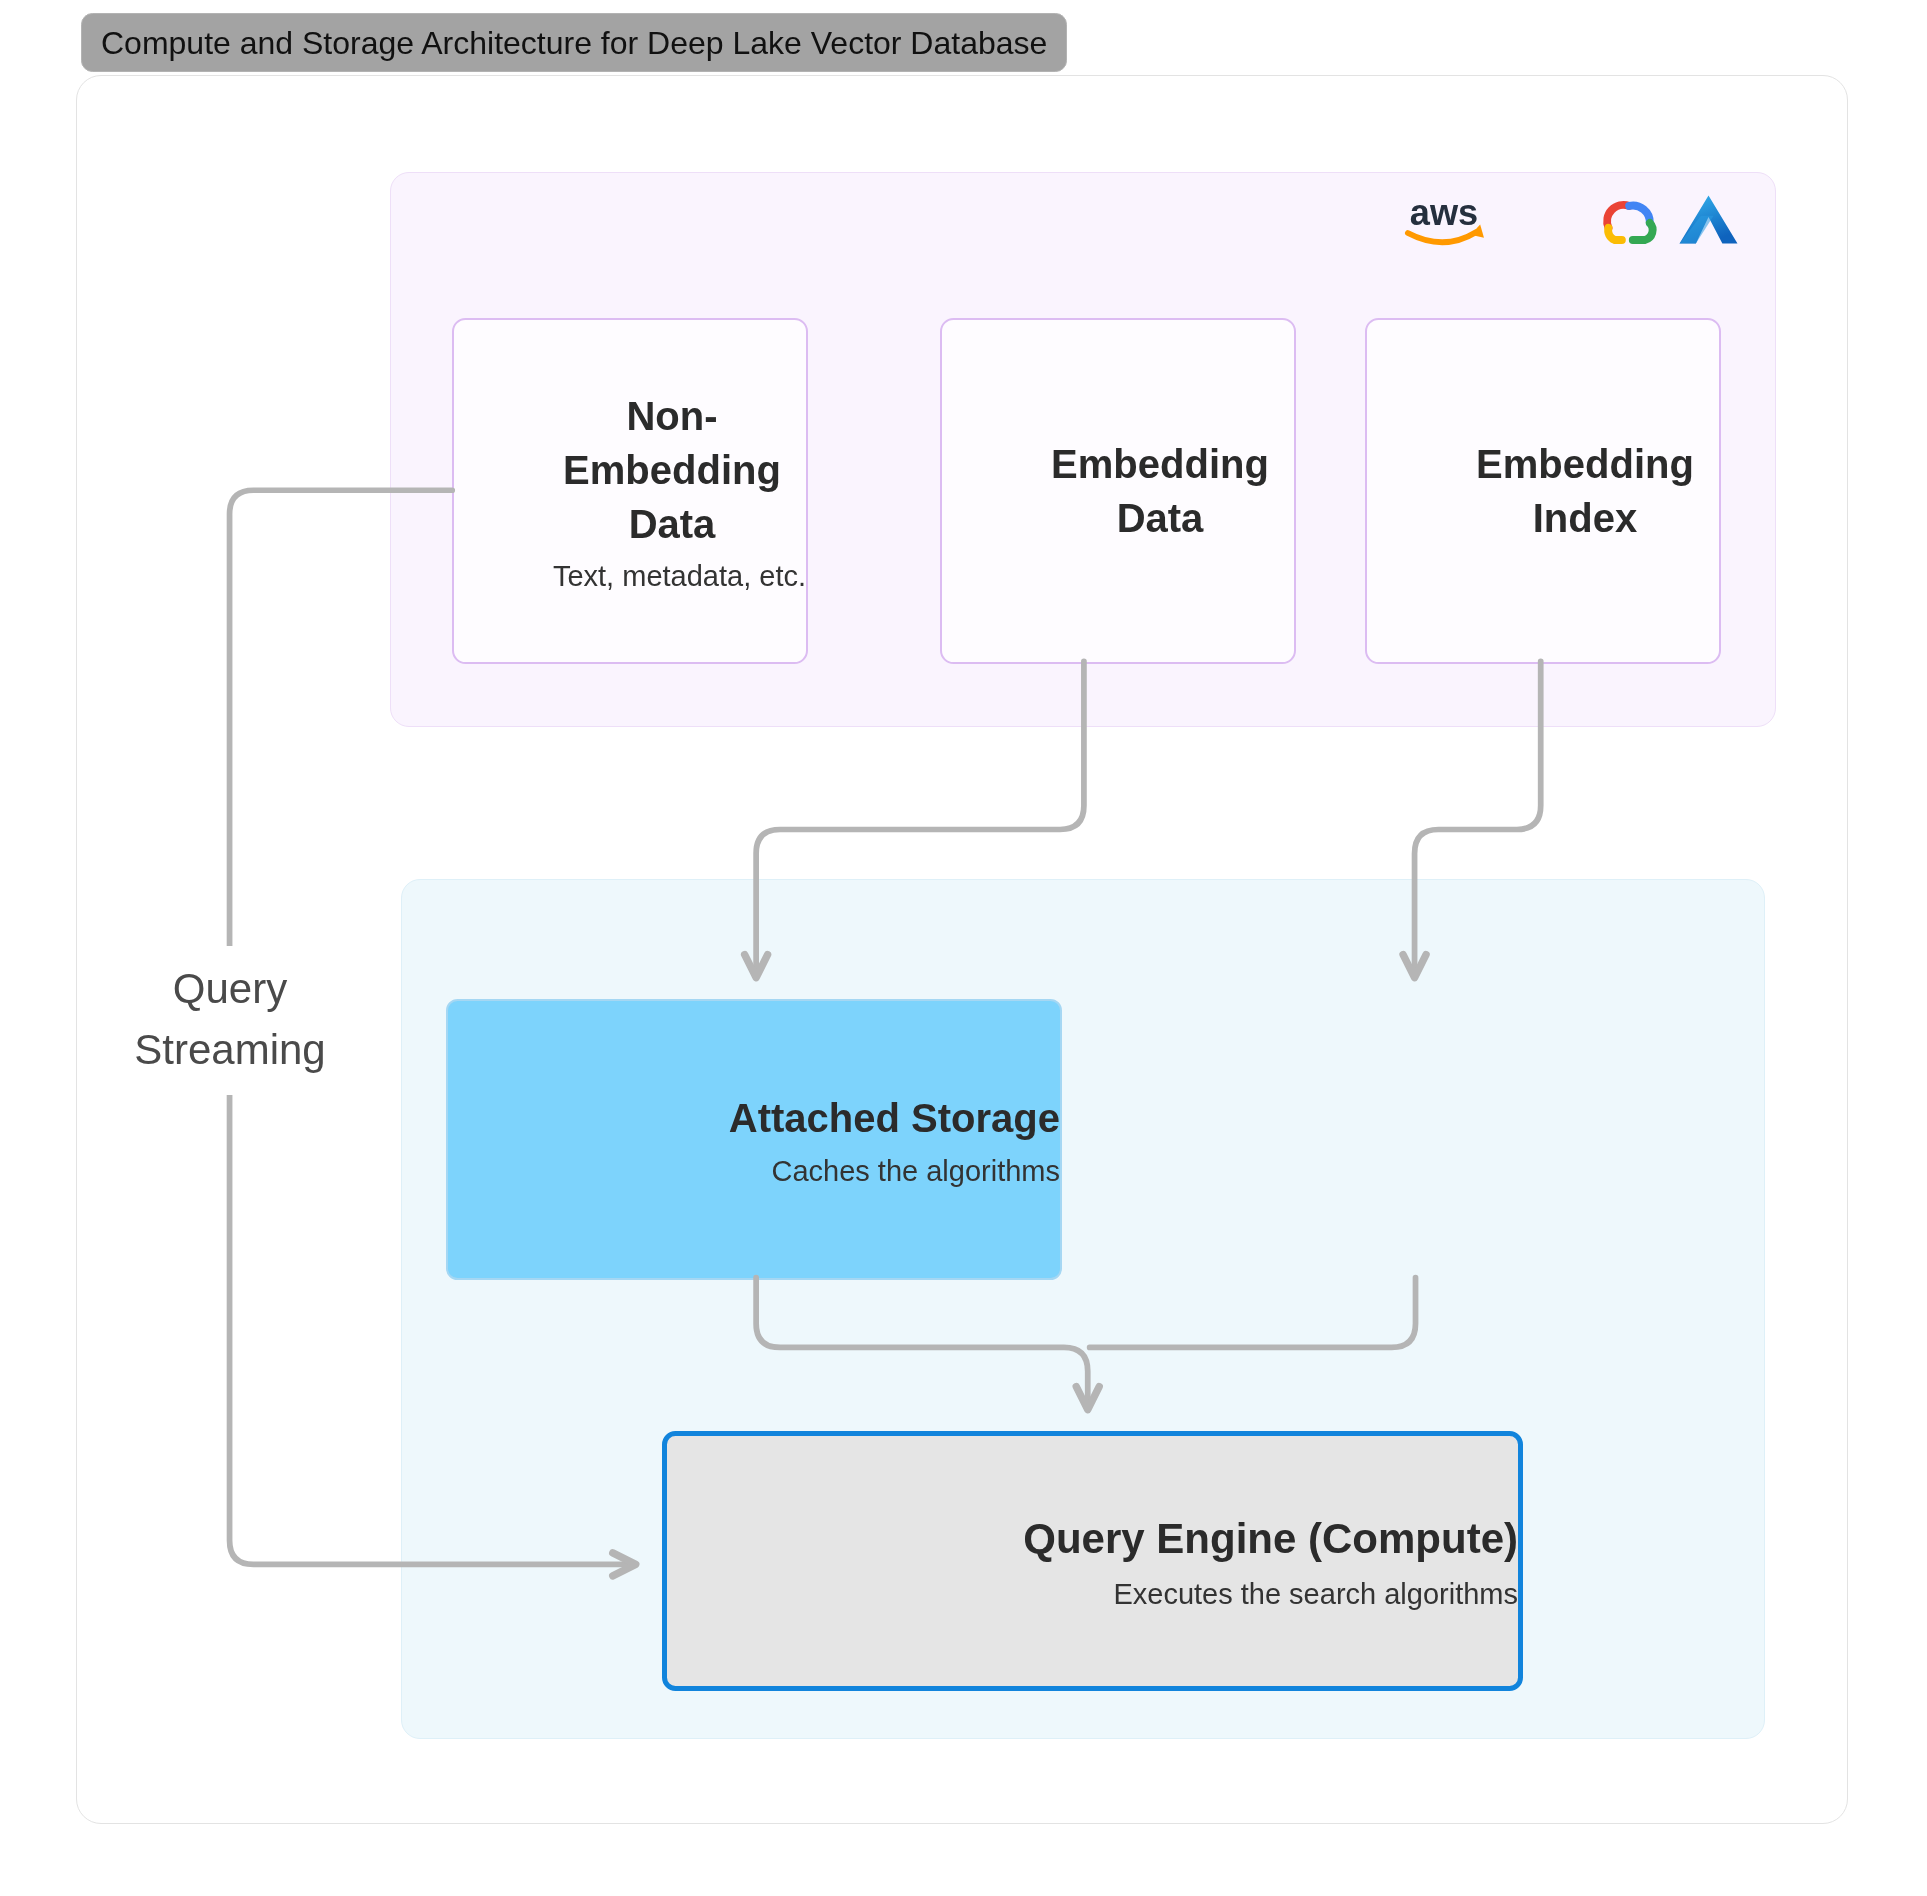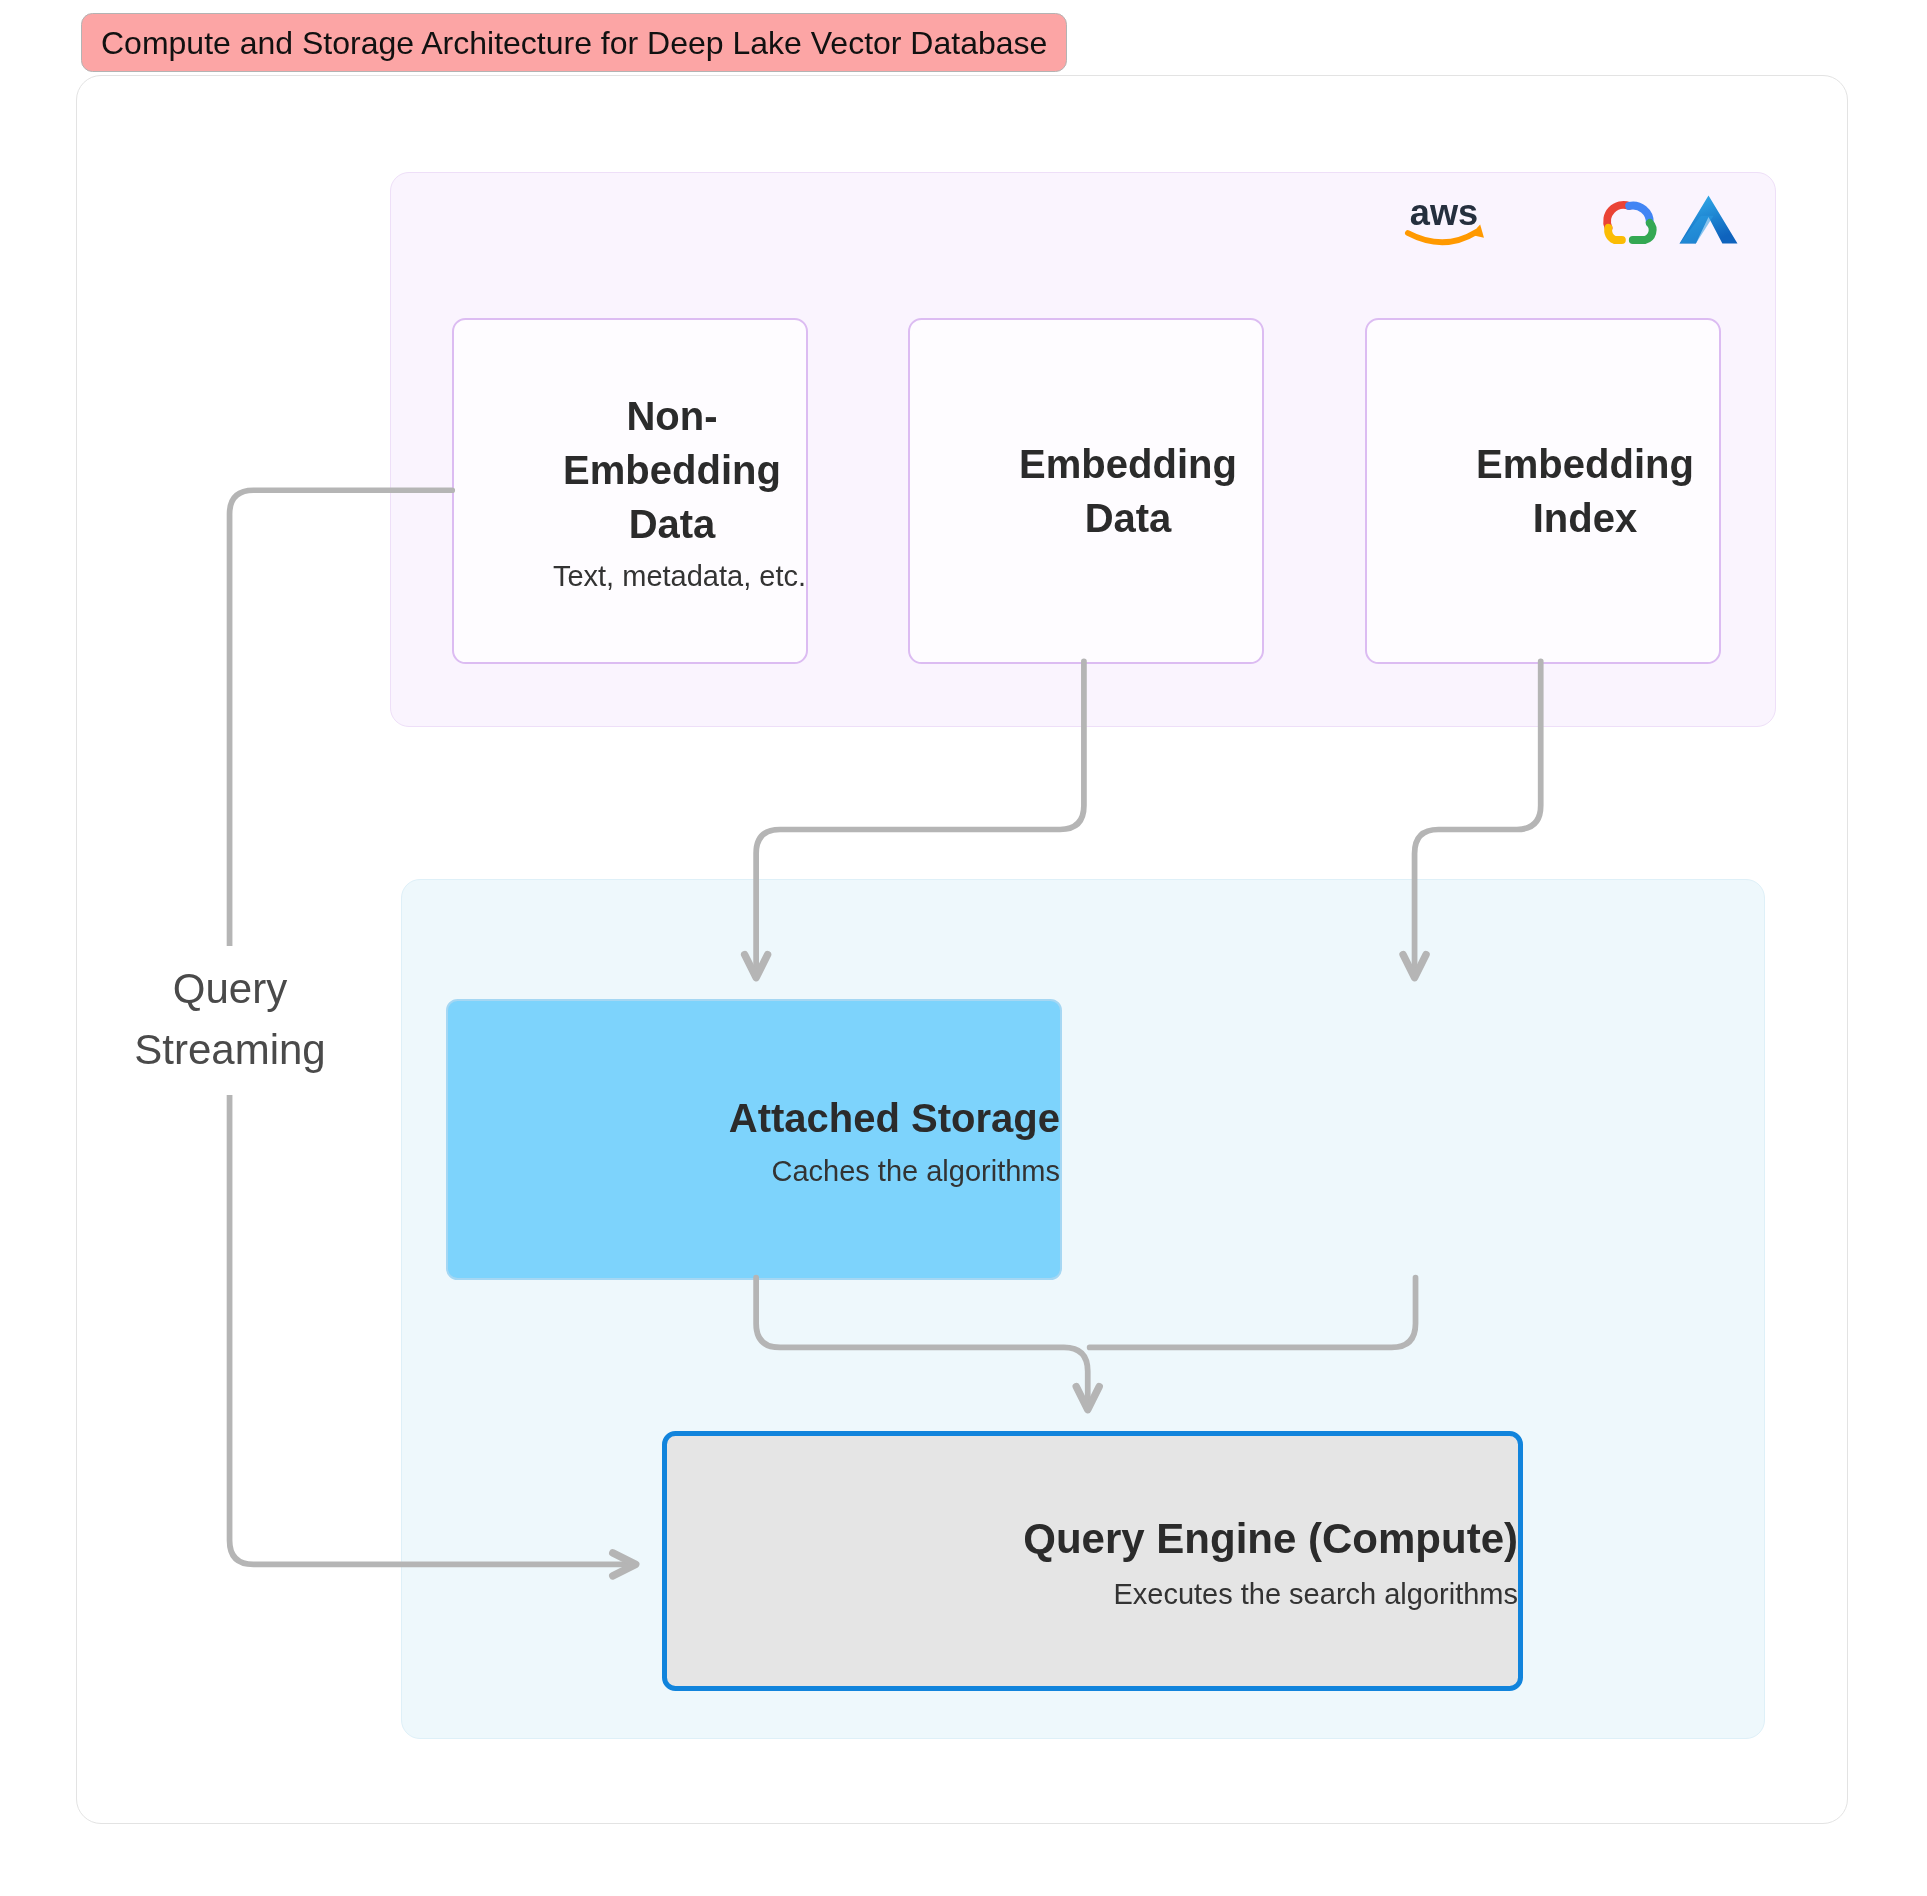--- a/index.html
+++ b/index.html
@@ -2,21 +2,21 @@
 <html><head>
 <meta charset="utf-8">
 <style>
   html,body{margin:0;padding:0;background:#ffffff;}
   body{font-family:"Liberation Sans", sans-serif; color:#222;}
   .canvas{position:relative;width:1927px;height:1896px;background:#ffffff;overflow:hidden;}
 
   
   .pill{position:absolute;display:inline-block;border-radius:11.5px;white-space:nowrap;
         font-size:32px;line-height:1;padding:12.4px 19px;color:#111;}
-  .title-pill{left:81px;top:13.4px;background:#fca5a5;border:1.9px solid #b3b3b3;}
+  .title-pill{left:81px;top:13.4px;background:#a3a3a3;border:1.9px solid #b3b3b3;}
   .storage-pill{left:409px;top:184px;background:#eac9f8;border:1.9px solid #c9a0e9;font-size:31px;}
   .compute-pill{left:419px;top:892px;background:#bfe2f8;border:1.9px solid #8ec6ea;font-size:31px;}
 
   
   .outer{position:absolute;left:76px;top:75px;width:1770px;height:1747px;
          background:#ffffff;border:1.9px solid #e3e3e3;border-radius:25px;z-index:0;}
 
   
   .section{position:absolute;border-radius:19px;z-index:1;}
   .storage-section{left:390px;top:172px;width:1384px;height:553px;
@@ -29,21 +29,21 @@
         text-align:center;z-index:2;border-radius:13.4px;}
   .node .node-title{font-weight:700;font-size:40px;line-height:1.35;color:#2b2b2b;}
   .node .node-sub{font-size:29px;color:#333;margin-top:9.6px;}
   .purple-node{background:#fefcff;border:2.9px solid #dcbcf2;}
   .purple-node .node-title{max-width:268px;}
   .blue-node{background:#7dd3fc;border:2.9px solid #a5d7f3;border-radius:11.5px;}
   .query-node{background:#e5e5e5;border:5.7px solid #1184dc;border-radius:13.4px;}
   .query-node .node-title{font-size:42px;}
 
   #node-nonembedding{left:452px;top:318px;width:352px;height:342px;}
-  #node-embdata{left:908px;top:318px;width:352px;height:342px;}
+  #node-embdata{left:940px;top:318px;width:352px;height:342px;}
   #node-embindex{left:1365px;top:318px;width:352px;height:342px;}
   #node-attached{left:446px;top:999px;width:612px;height:277px;}
   #node-ram{left:1109px;top:999px;width:612px;height:277px;}
   #node-query{left:662px;top:1431px;width:851px;height:250px;}
 
   
   .arrows{position:absolute;left:0;top:0;width:1927px;height:1896px;z-index:3;pointer-events:none;}
 
   
   .rapid-label{position:absolute;left:96px;top:946px;width:268px;z-index:4;

